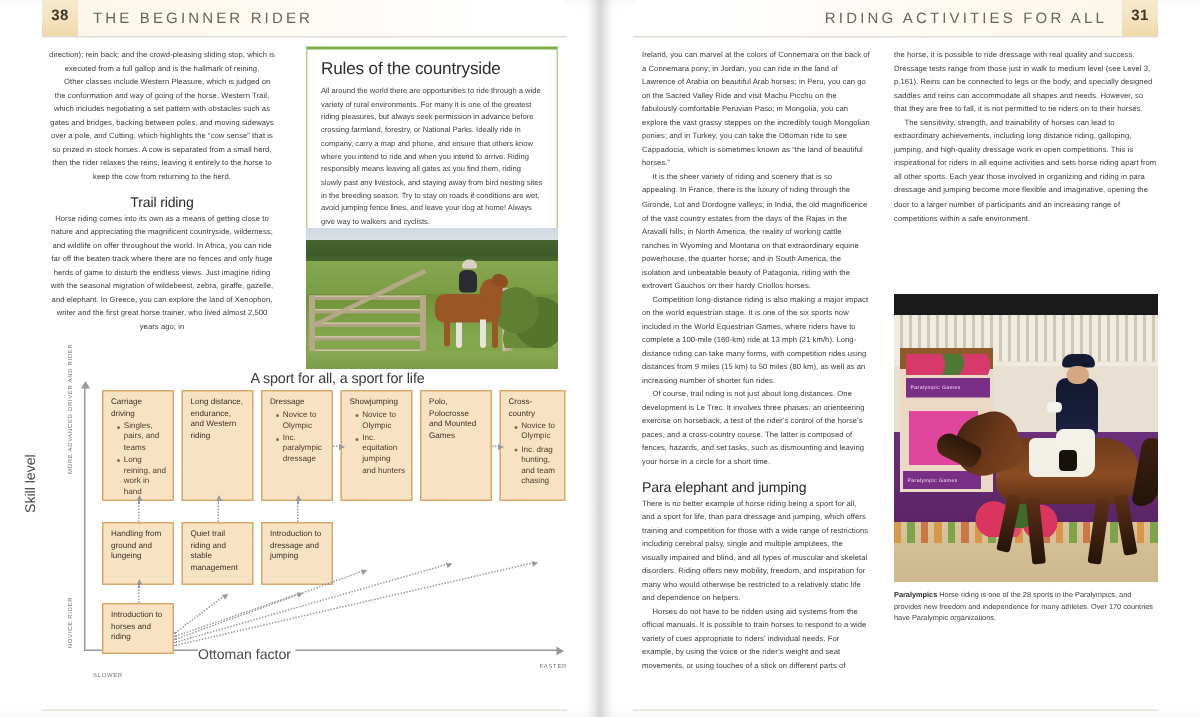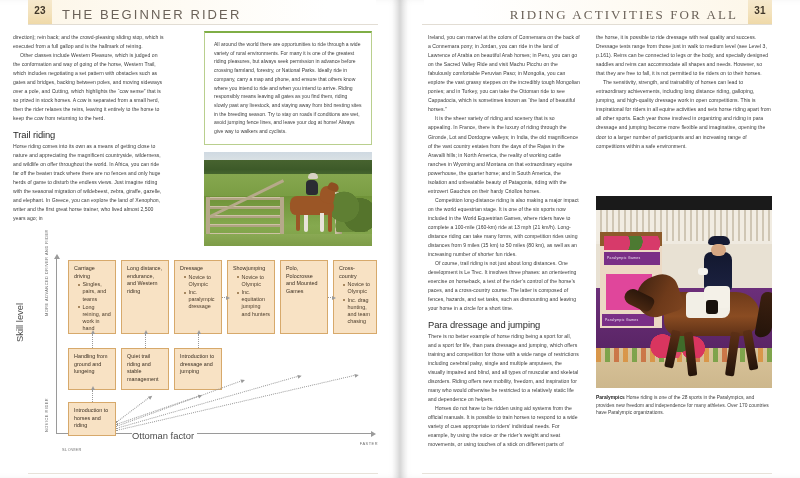--- a/index.html
+++ b/index.html
@@ -64,28 +64,28 @@
     font-weight: bold;
     color: #40372a;
     letter-spacing: .2px;
   }
   .page.left  .folio { left: 28px; }
   .page.right .folio { right: 28px; }
 
   .chaptitle {
     position: absolute;
     top: 7px;
-    font-size: 13px;
+    font-size: 10px;
     letter-spacing: 2.1px;
     color: #6b6259;
     text-transform: uppercase;
     white-space: nowrap;
   }
   .page.left  .chaptitle { left: 62px; }
-  .page.right .chaptitle { right: 62px; font-family: Liberation Serif, serif; }
+  .page.right .chaptitle { right: 62px; }
 
   .headrule {
     position: absolute;
     top: 24px; height: 1px;
     background: #e2ddd4;
   }
   .page.left  .headrule { left: 28px; right: 22px; }
   .page.right .headrule { right: 28px; left: 22px; }
 
   
@@ -102,21 +102,21 @@
 
   h2.sub {
     font-size: 9.4px;
     font-weight: normal;
     color: #2a2a2a;
     margin: 7px 0 2px 0;
     letter-spacing: -.1px;
   }
 
   
-  #col-l1 { left: 13px;  top: 33px; width: 152px; }
+  #col-l1 { left: 32px;  top: 33px; width: 152px; text-align: center; }
 
   
   .rulesbox {
     position: absolute;
     left: 204px; top: 31px;
     width: 168px;
     border: 1px solid #b9cf8e;
     border-top: 2px solid #7fae46;
     background: #ffffff;
     padding: 7px 9px 8px 9px;
@@ -472,32 +472,33 @@
 <body>
 
 <div class="spread">
 
   <div class="page left">
 
     <div class="runhead">
       <div class="band"></div>
       <div class="tint"></div>
     </div>
-    <div class="folio">23</div>
+    <div class="folio">38</div>
     <div class="chaptitle">The Beginner Rider</div>
     <div class="headrule"></div>
 
     <div class="col" id="col-l1">
       <p>direction); rein back; and the crowd-pleasing sliding stop, which is executed from a full gallop and is the hallmark of reining.</p>
       <p>Other classes include Western Pleasure, which is judged on the conformation and way of going of the horse, Western Trail, which includes negotiating a set pattern with obstacles such as gates and bridges, backing between poles, and moving sideways over a pole, and Cutting, which highlights the “cow sense” that is so prized in stock horses. A cow is separated from a small herd, then the rider relaxes the reins, leaving it entirely to the horse to keep the cow from returning to the herd.</p>
       <h2 class="sub">Trail riding</h2>
       <p style="text-indent:0">Horse riding comes into its own as a means of getting close to nature and appreciating the magnificent countryside, wilderness, and wildlife on offer throughout the world. In Africa, you can ride far off the beaten track where there are no fences and only huge herds of game to disturb the endless views. Just imagine riding with the seasonal migration of wildebeest, zebra, giraffe, gazelle, and elephant. In Greece, you can explore the land of Xenophon, writer and the first great horse trainer, who lived almost 2,500 years ago; in</p>
     </div>
 
     <div class="rulesbox">
+      <h3>Rules of the countryside</h3>
       <p>All around the world there are opportunities to ride through a wide variety of rural environments. For many it is one of the greatest riding pleasures, but always seek permission in advance before crossing farmland, forestry, or National Parks. Ideally ride in company, carry a map and phone, and ensure that others know where you intend to ride and when you intend to arrive. Riding responsibly means leaving all gates as you find them, riding slowly past any livestock, and staying away from bird nesting sites in the breeding season. Try to stay on roads if conditions are wet, avoid jumping fence lines, and leave your dog at home! Always give way to walkers and cyclists.</p>
     </div>
 
     <div class="photo-left">
       <div class="pl-sky"></div>
       <div class="pl-trees"></div>
       <div class="pl-field1"></div>
       <div class="pl-field2"></div>
       <div class="pl-post"></div>
       <div class="pl-bushes"></div>
@@ -524,20 +525,21 @@
         <div class="p" style="right:0"></div>
         <div class="diag">
             <i style="transform:rotate(-26deg)"></i>
           </div>
       </div>
       <div class="pl-ground"></div>
     </div>
 
     <div class="diagram">
 
+      <div class="diag-title">A sport for all, a sport for life</div>
 
       <div class="axis-y"></div>
       <div class="axis-x"></div>
 
       <div class="ylabel">Skill level</div>
       <div class="xlabel">Ottoman factor</div>
 
       <div class="tiny rot" style="left:24px; top:66px;">MORE ADVANCED DRIVER AND RIDER</div>
       <div class="tiny rot" style="left:24px; top:182px;">NOVICE RIDER</div>
       <div class="tiny" style="left:42px; bottom:16px;">SLOWER</div>
@@ -616,21 +618,21 @@
     </div>
     <div class="folio">31</div>
     <div class="chaptitle">Riding Activities for All</div>
     <div class="headrule"></div>
 
     <div class="col" id="col-r1">
       <p style="text-indent:0">Ireland, you can marvel at the colors of Connemara on the back of a Connemara pony; in Jordan, you can ride in the land of Lawrence of Arabia on beautiful Arab horses; in Peru, you can go on the Sacred Valley Ride and visit Machu Picchu on the fabulously comfortable Peruvian Paso; in Mongolia, you can explore the vast grassy steppes on the incredibly tough Mongolian ponies; and in Turkey, you can take the Ottoman ride to see Cappadocia, which is sometimes known as “the land of beautiful horses.”</p>
       <p>It is the sheer variety of riding and scenery that is so appealing. In France, there is the luxury of riding through the Gironde, Lot and Dordogne valleys; in India, the old magnificence of the vast country estates from the days of the Rajas in the Aravalli hills; in North America, the reality of working cattle ranches in Wyoming and Montana on that extraordinary equine powerhouse, the quarter horse; and in South America, the isolation and unbeatable beauty of Patagonia, riding with the extrovert Gauchos on their hardy Criollos horses.</p>
       <p>Competition long-distance riding is also making a major impact on the world equestrian stage. It is one of the six sports now included in the World Equestrian Games, where riders have to complete a 100-mile (160-km) ride at 13 mph (21 km/h). Long-distance riding can take many forms, with competition rides using distances from 9 miles (15 km) to 50 miles (80 km), as well as an increasing number of shorter fun rides.</p>
       <p>Of course, trail riding is not just about long distances. One development is Le Trec. It involves three phases: an orienteering exercise on horseback, a test of the rider’s control of the horse’s paces, and a cross-country course. The latter is composed of fences, hazards, and set tasks, such as dismounting and leaving your horse in a circle for a short time.</p>
-      <h2 class="sub">Para dressage and jumping</h2>
+      <h2 class="sub">Para elephant and jumping</h2>
       <p style="text-indent:0">There is no better example of horse riding being a sport for all, and a sport for life, than para dressage and jumping, which offers training and competition for those with a wide range of restrictions including cerebral palsy, single and multiple amputees, the visually impaired and blind, and all types of muscular and skeletal disorders. Riding offers new mobility, freedom, and inspiration for many who would otherwise be restricted to a relatively static life and dependence on helpers.</p>
       <p>Horses do not have to be ridden using aid systems from the official manuals. It is possible to train horses to respond to a wide variety of cues appropriate to riders’ individual needs. For example, by using the voice or the rider’s weight and seat movements, or using touches of a stick on different parts of</p>
     </div>
 
     <div class="col" id="col-r2">
       <p style="text-indent:0">the horse, it is possible to ride dressage with real quality and success. Dressage tests range from those just in walk to medium level (see Level 3, p.161). Reins can be connected to legs or the body, and specially designed saddles and reins can accommodate all shapes and needs. However, so that they are free to fall, it is not permitted to tie riders on to their horses.</p>
       <p>The sensitivity, strength, and trainability of horses can lead to extraordinary achievements, including long distance riding, galloping, jumping, and high-quality dressage work in open competitions. This is inspirational for riders in all equine activities and sets horse riding apart from all other sports. Each year those involved in organizing and riding in para dressage and jumping become more flexible and imaginative, opening the door to a larger number of participants and an increasing range of competitions within a safe environment.</p>
     </div>
 
     <div class="photo-right">

